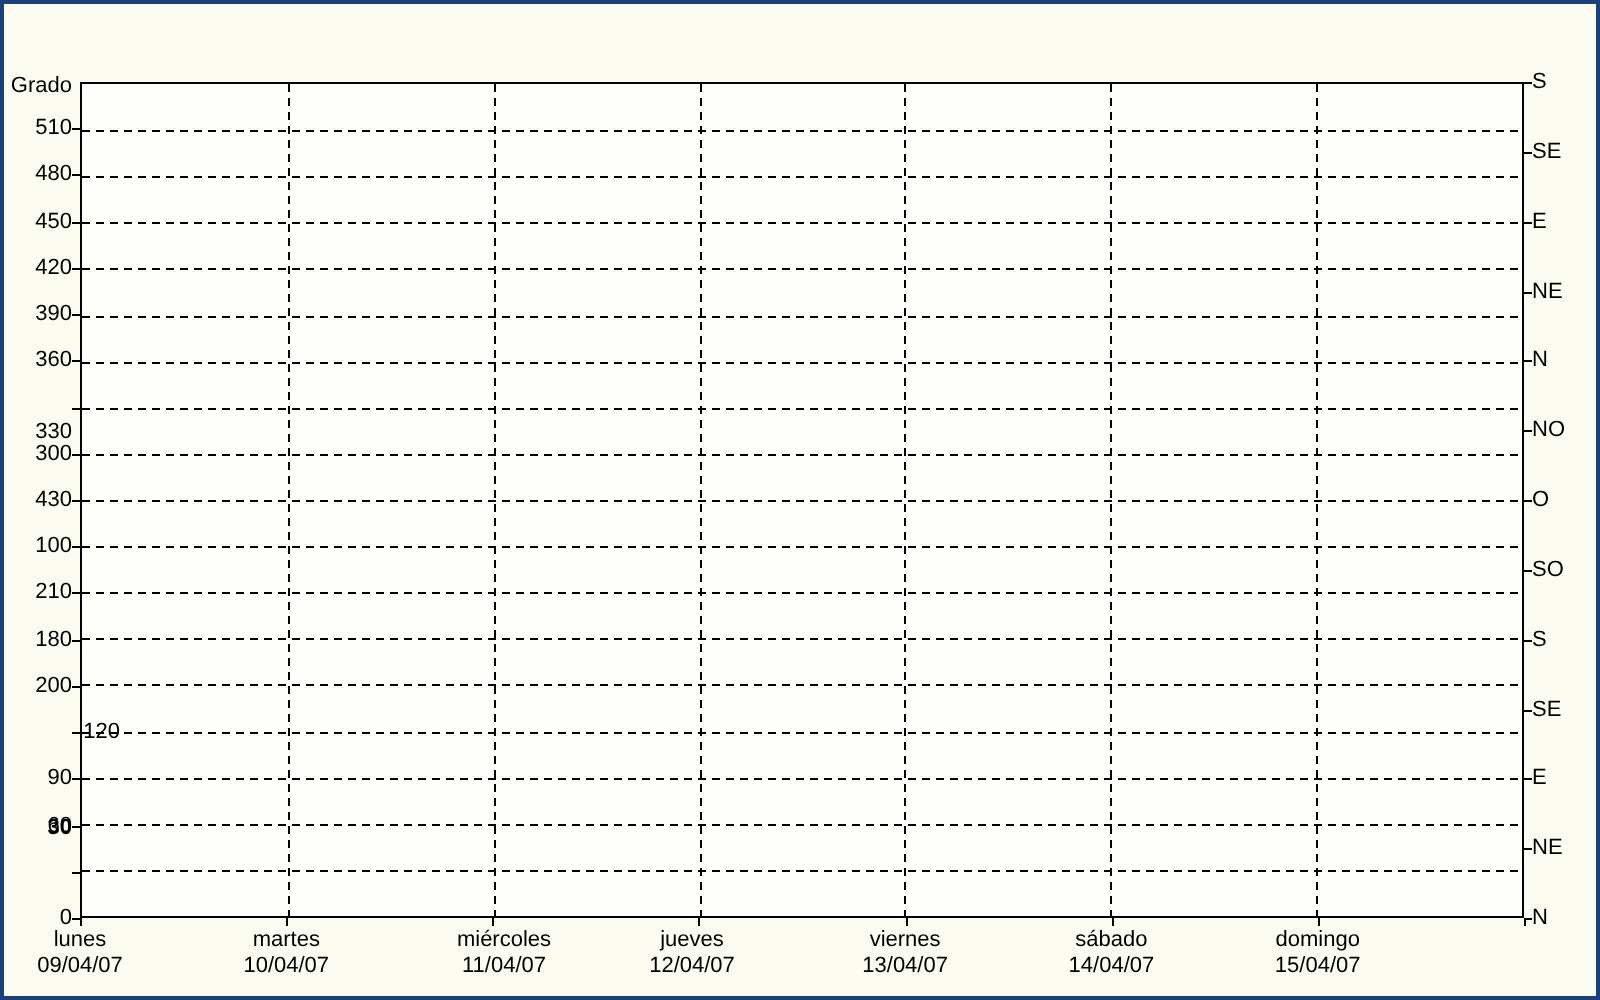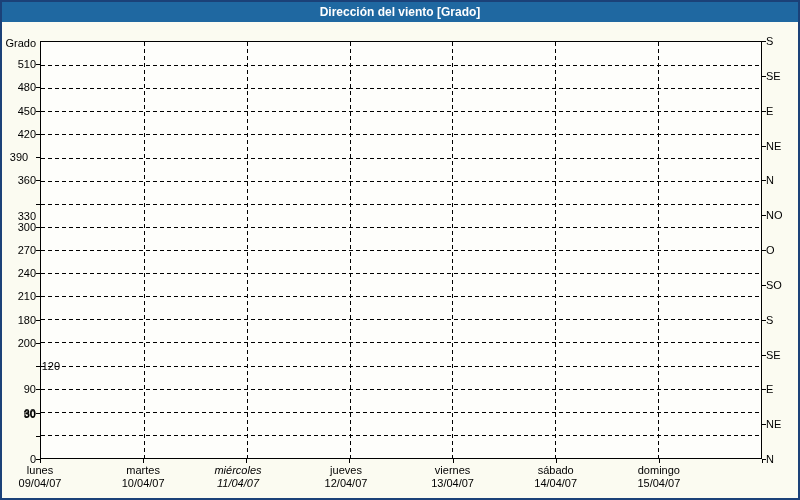--- a/index.html
+++ b/index.html
@@ -48,23 +48,20 @@
   }
   .grado{
     position:absolute;left:0;width:34px;top:41px;
     transform:translateY(-50%);text-align:right;line-height:12px;
   }
 </style>
 </head>
 <body>
 
 <div id="frame">
-  <div id="titlebar">
-    <span>Dirección del viento [Grado]</span>
-  </div>
   <span class="grado">Grado</span>
   <div id="plot">
       <div class="hgrid" style="top: 94.4444%;"></div>
       <div class="hgrid" style="top: 88.8889%;"></div>
       <div class="hgrid" style="top: 83.3333%;"></div>
       <div class="hgrid" style="top: 77.7778%;"></div>
       <div class="hgrid" style="top: 72.2222%;"></div>
       <div class="hgrid" style="top: 66.6667%;"></div>
       <div class="hgrid" style="top: 61.1111%;"></div>
       <div class="hgrid" style="top: 55.5556%;"></div>
@@ -93,31 +90,31 @@
     <div class="ylab-left" style="top: 387.333px;">90</div>
     <div class="tick-left" style="top: 387.333px;"></div>
     <div class="ylab-left" style="top: 364.111px; margin-left: 24px;">120</div>
     <div class="tick-left" style="top: 364.111px;"></div>
     <div class="ylab-left" style="top: 340.889px;">200</div>
     <div class="tick-left" style="top: 340.889px;"></div>
     <div class="ylab-left" style="top: 317.667px;">180</div>
     <div class="tick-left" style="top: 317.667px;"></div>
     <div class="ylab-left" style="top: 294.444px;">210</div>
     <div class="tick-left" style="top: 294.444px;"></div>
-    <div class="ylab-left" style="top: 271.222px;">240</div>
+    <div class="ylab-left" style="top: 271.222px;">100</div>
     <div class="tick-left" style="top: 271.222px;"></div>
-    <div class="ylab-left" style="top: 248px;">270</div>
+    <div class="ylab-left" style="top: 248px;">430</div>
     <div class="tick-left" style="top: 248px;"></div>
     <div class="ylab-left" style="top: 224.778px;">300</div>
     <div class="tick-left" style="top: 224.778px;"></div>
     <div class="ylab-left" style="top: 201.556px; margin-top: 12px;">330</div>
     <div class="tick-left" style="top: 201.556px;"></div>
     <div class="ylab-left" style="top: 178.333px;">360</div>
     <div class="tick-left" style="top: 178.333px;"></div>
-    <div class="ylab-left" style="top: 155.111px; text-align: center;">390</div>
+    <div class="ylab-left" style="top: 155.111px;">390</div>
     <div class="tick-left" style="top: 155.111px;"></div>
     <div class="ylab-left" style="top: 131.889px;">420</div>
     <div class="tick-left" style="top: 131.889px;"></div>
     <div class="ylab-left" style="top: 108.667px;">450</div>
     <div class="tick-left" style="top: 108.667px;"></div>
     <div class="ylab-left" style="top: 85.4444px;">480</div>
     <div class="tick-left" style="top: 85.4444px;"></div>
     <div class="ylab-left" style="top: 62.2222px;">510</div>
     <div class="tick-left" style="top: 62.2222px;"></div>
     <div class="ylab-right" style="top: 457px; left: 764px;">N</div>
@@ -155,21 +152,21 @@
     <div class="tick-bottom" style="left: 656.857px; top: 457px;"></div>
     <div class="tick-bottom" style="left: 760px; top: 457px;"></div>
     <div class="day-label" style="left: 38px; top: 462px;">
       <div>lunes</div>
       <div>09/04/07</div>
     </div>
     <div class="day-label" style="left: 141.143px; top: 462px;">
       <div>martes</div>
       <div>10/04/07</div>
     </div>
-    <div class="day-label" style="left: 236px; top: 462px; font-style: italic;">
+    <div class="day-label" style="left: 250px; top: 462px;">
       <div>miércoles</div>
       <div>11/04/07</div>
     </div>
     <div class="day-label" style="left: 344px; top: 462px;">
       <div>jueves</div>
       <div>12/04/07</div>
     </div>
     <div class="day-label" style="left: 450.571px; top: 462px;">
       <div>viernes</div>
       <div>13/04/07</div>

